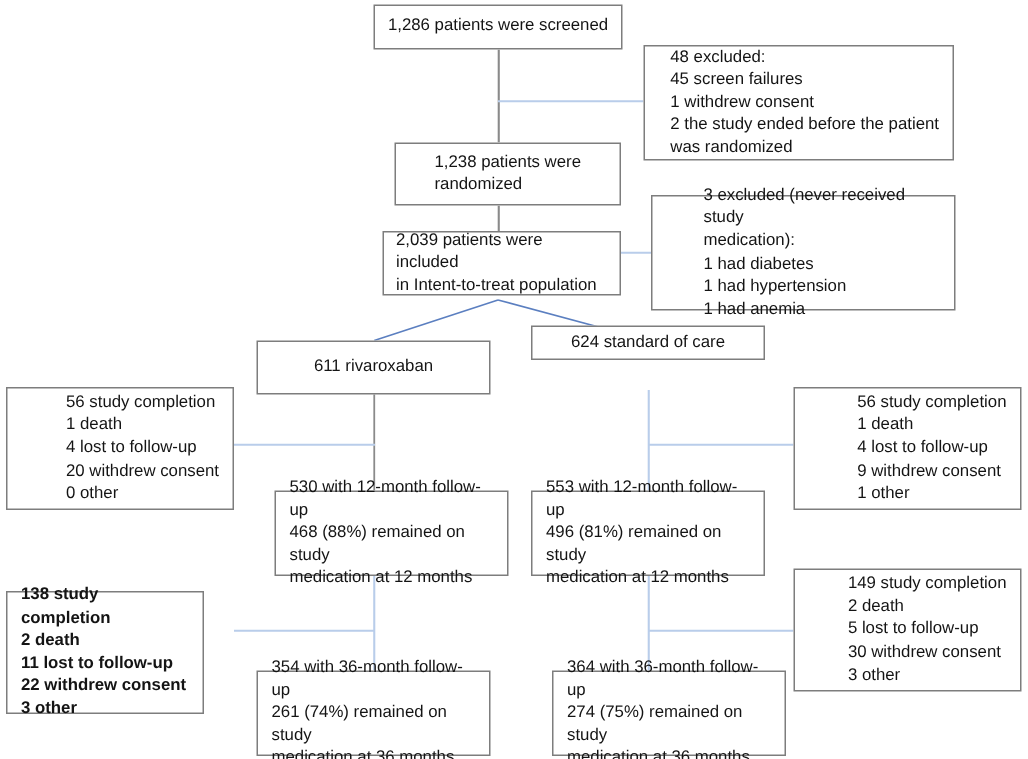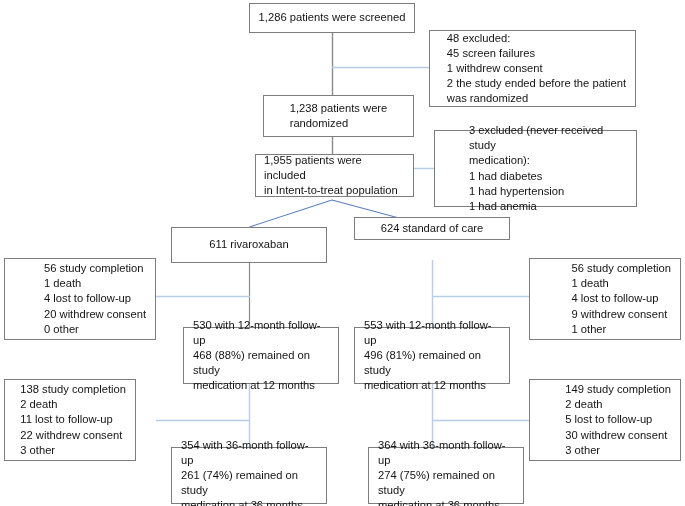--- a/index.html
+++ b/index.html
@@ -108,21 +108,21 @@
 
   <div class="box left" style="left:434px;top:130px;width:203px;height:77px;padding-left:34px;">
     <span class="txt">3 excluded (never received study
 medication):
 1 had diabetes
 1 had hypertension
 1 had anemia</span>
   </div>
 
   <div class="box center" style="left:255px;top:154px;width:159px;height:43px;">
-    <span class="txt" style="text-align:left;">1,955 patients were included
+    <span class="txt" style="text-align:left;">2,039 patients were included
 in Intent-to-treat population</span>
   </div>
 
   <div class="box center" style="left:171px;top:227px;width:156px;height:36px;text-align:right;">
     <span class="txt">611 rivaroxaban</span>
   </div>
 
   <div class="box center" style="left:354px;top:217px;width:156px;height:23px;">
     <span class="txt">624 standard of care</span>
   </div>
@@ -148,21 +148,21 @@
 468 (88%) remained on study
 medication at 12 months</span>
   </div>
 
   <div class="box left" style="left:354px;top:327px;width:156px;height:57px;">
     <span class="txt">553 with 12-month follow-up
 496 (81%) remained on study
 medication at 12 months</span>
   </div>
 
-  <div class="box left" style="left:4px;top:379px;width:132px;height:82px;">
+  <div class="box left" style="left:4px;top:394px;width:132px;height:82px;font-weight:bold;">
     <span class="txt">138 study completion
 2 death
 11 lost to follow-up
 22 withdrew consent
 3 other</span>
   </div>
 
   <div class="box left" style="left:529px;top:379px;width:152px;height:82px;">
     <span class="txt">149 study completion
 2 death

